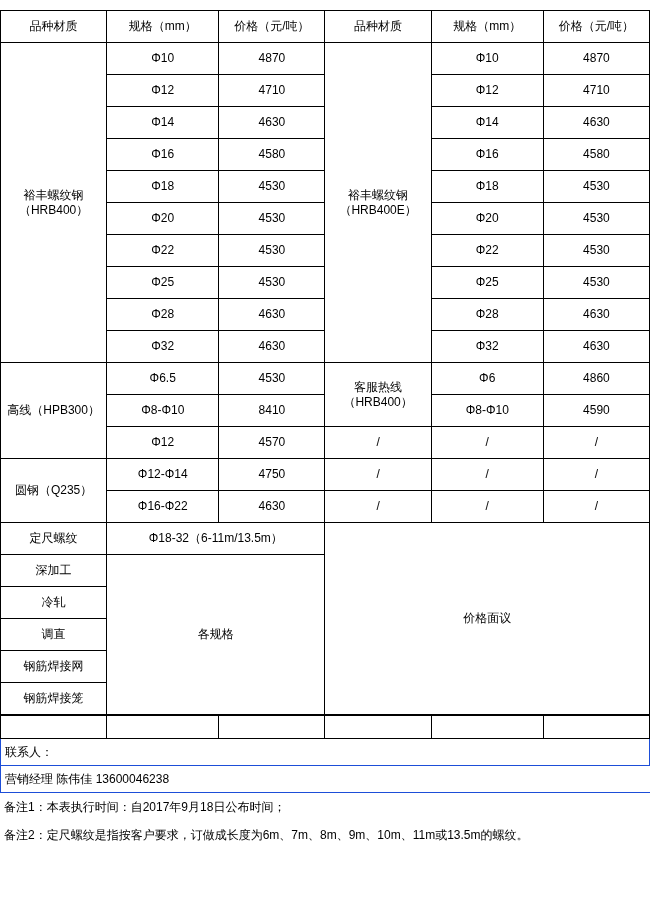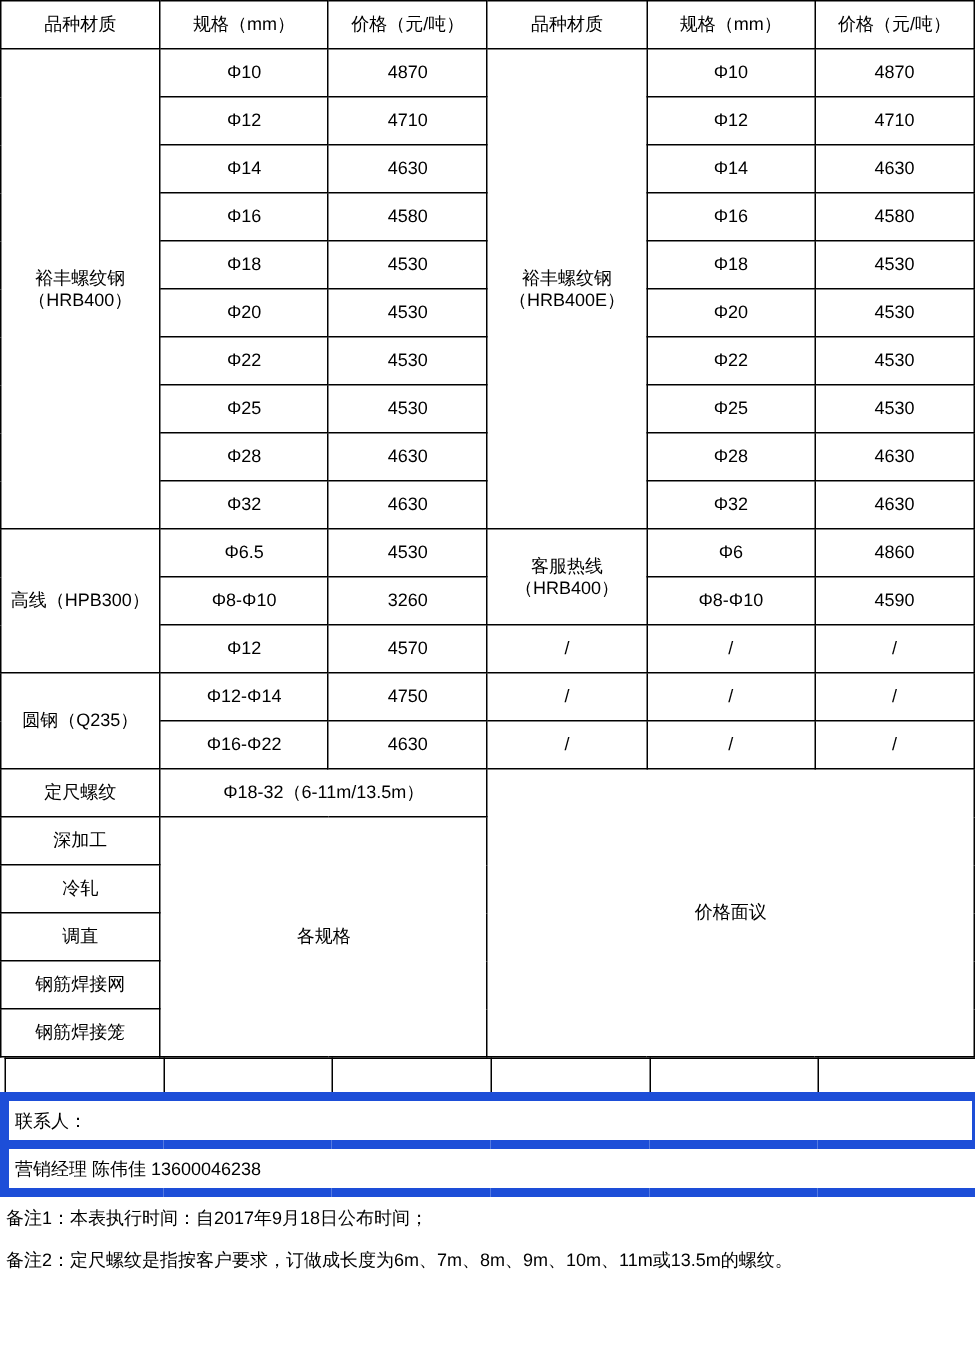--- a/index.html
+++ b/index.html
@@ -12,20 +12,21 @@
     height: 908px;
     font-family: "Liberation Sans", "DejaVu Sans", sans-serif;
     font-size: 12px;
     color: #000000;
     overflow: hidden;
   }
   table.price {
     border-collapse: collapse;
     table-layout: fixed;
     width: 650px;
+    margin-top: 10px;
   }
   table.price td {
     border: 1px solid #000000;
     text-align: center;
     vertical-align: middle;
     height: 31px;
     padding: 0 2px;
     font-size: 12px;
     line-height: 1.2;
   }
@@ -41,21 +42,21 @@
   .col-c { width: 106px; }
   .col-d { width: 106px; }
   .col-e { width: 112px; }
   .col-f { width: 106px; }
   .footer-table {
     border-collapse: collapse;
     table-layout: fixed;
     width: 650px;
   }
   .footer-table td {
-    border: 6px solid #1d4ed8;
+    border: 1px solid #1d4ed8;
     height: 26px;
     font-size: 12px;
     padding: 0 4px;
     vertical-align: middle;
   }
   .footer-table td.txt {
     text-align: left;
     border-right: none;
   }
   .footer-table td.cont-last {
@@ -174,21 +175,21 @@
       <td>4530</td>
       <td class="cat two-line" rowspan="2">
         <div>客服热线</div>
         <div>（HRB400）</div>
       </td>
       <td>Φ6</td>
       <td>4860</td>
     </tr>
     <tr>
       <td>Φ8-Φ10</td>
-      <td>3260</td>
+      <td>8410</td>
       <td>Φ8-Φ10</td>
       <td>4590</td>
     </tr>
     <tr>
       <td>Φ12</td>
       <td>4570</td>
       <td>/</td>
       <td>/</td>
       <td>/</td>
     </tr>

